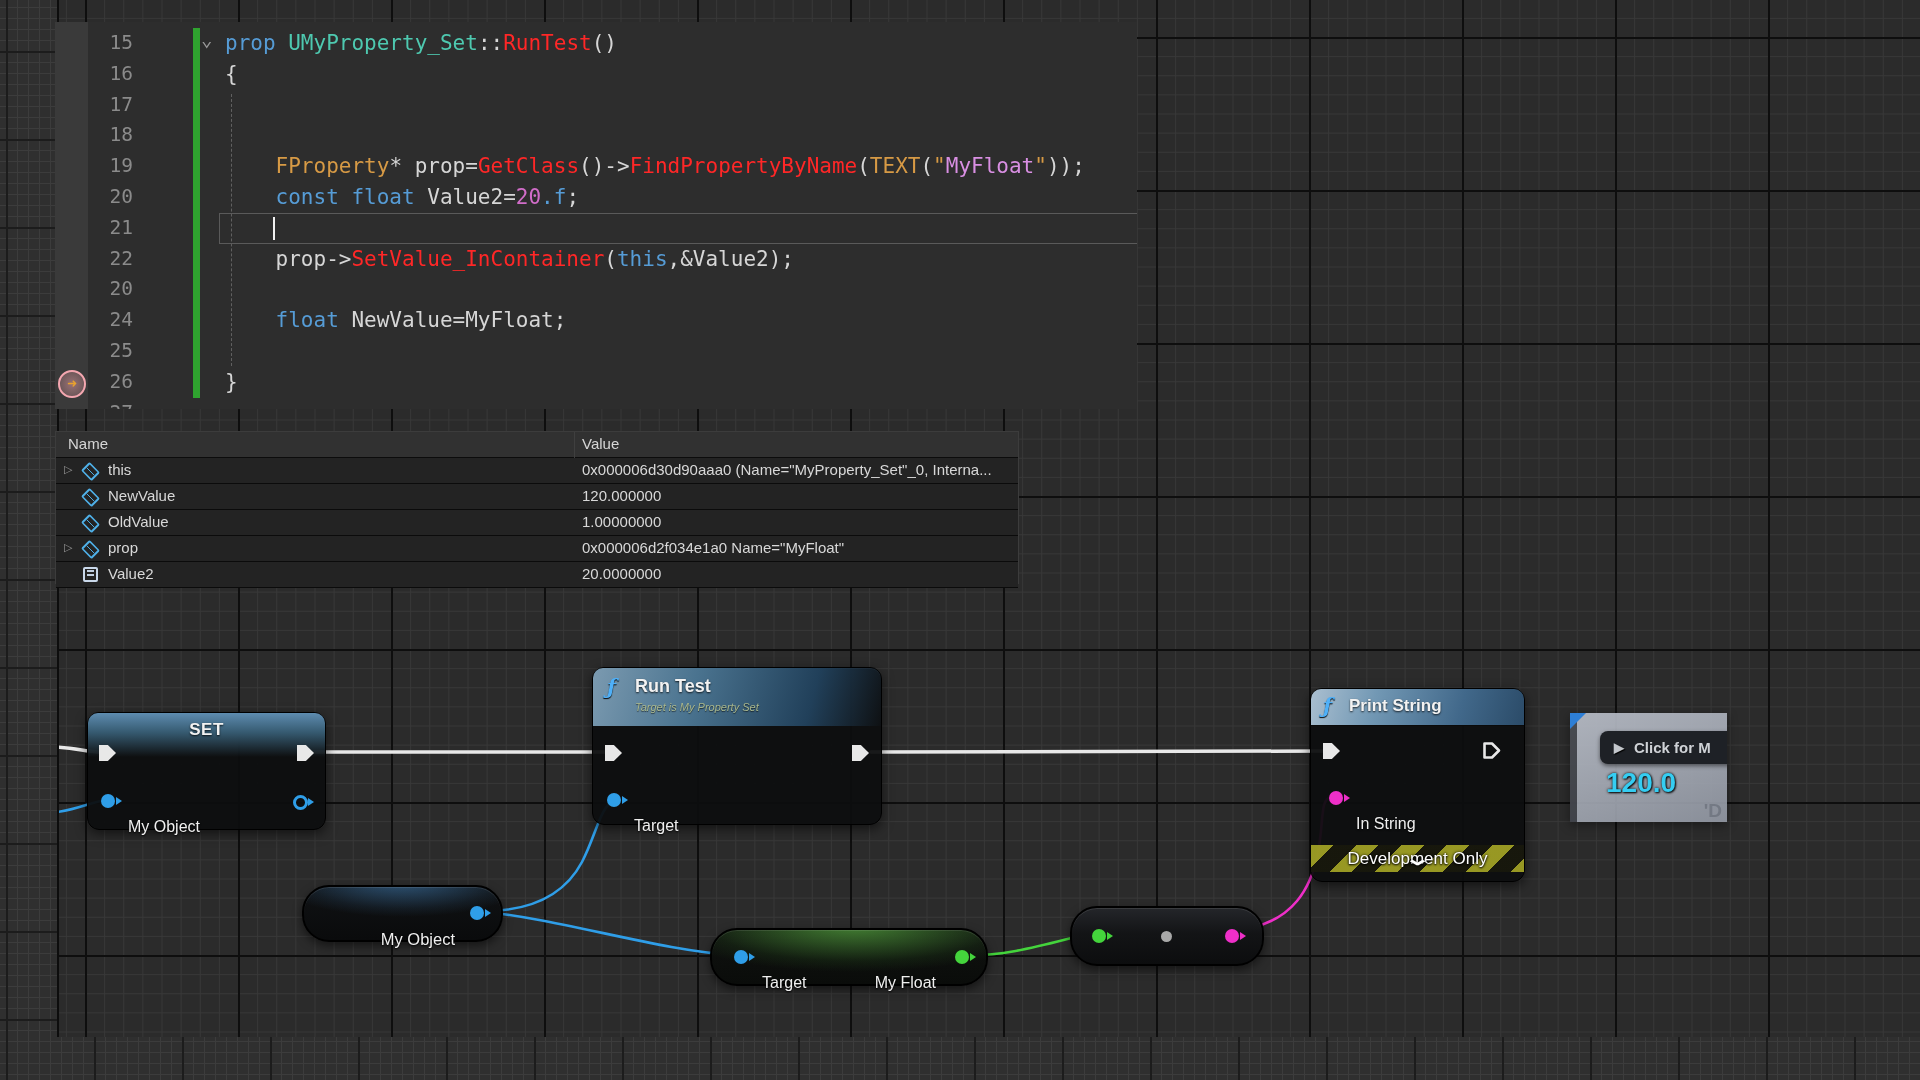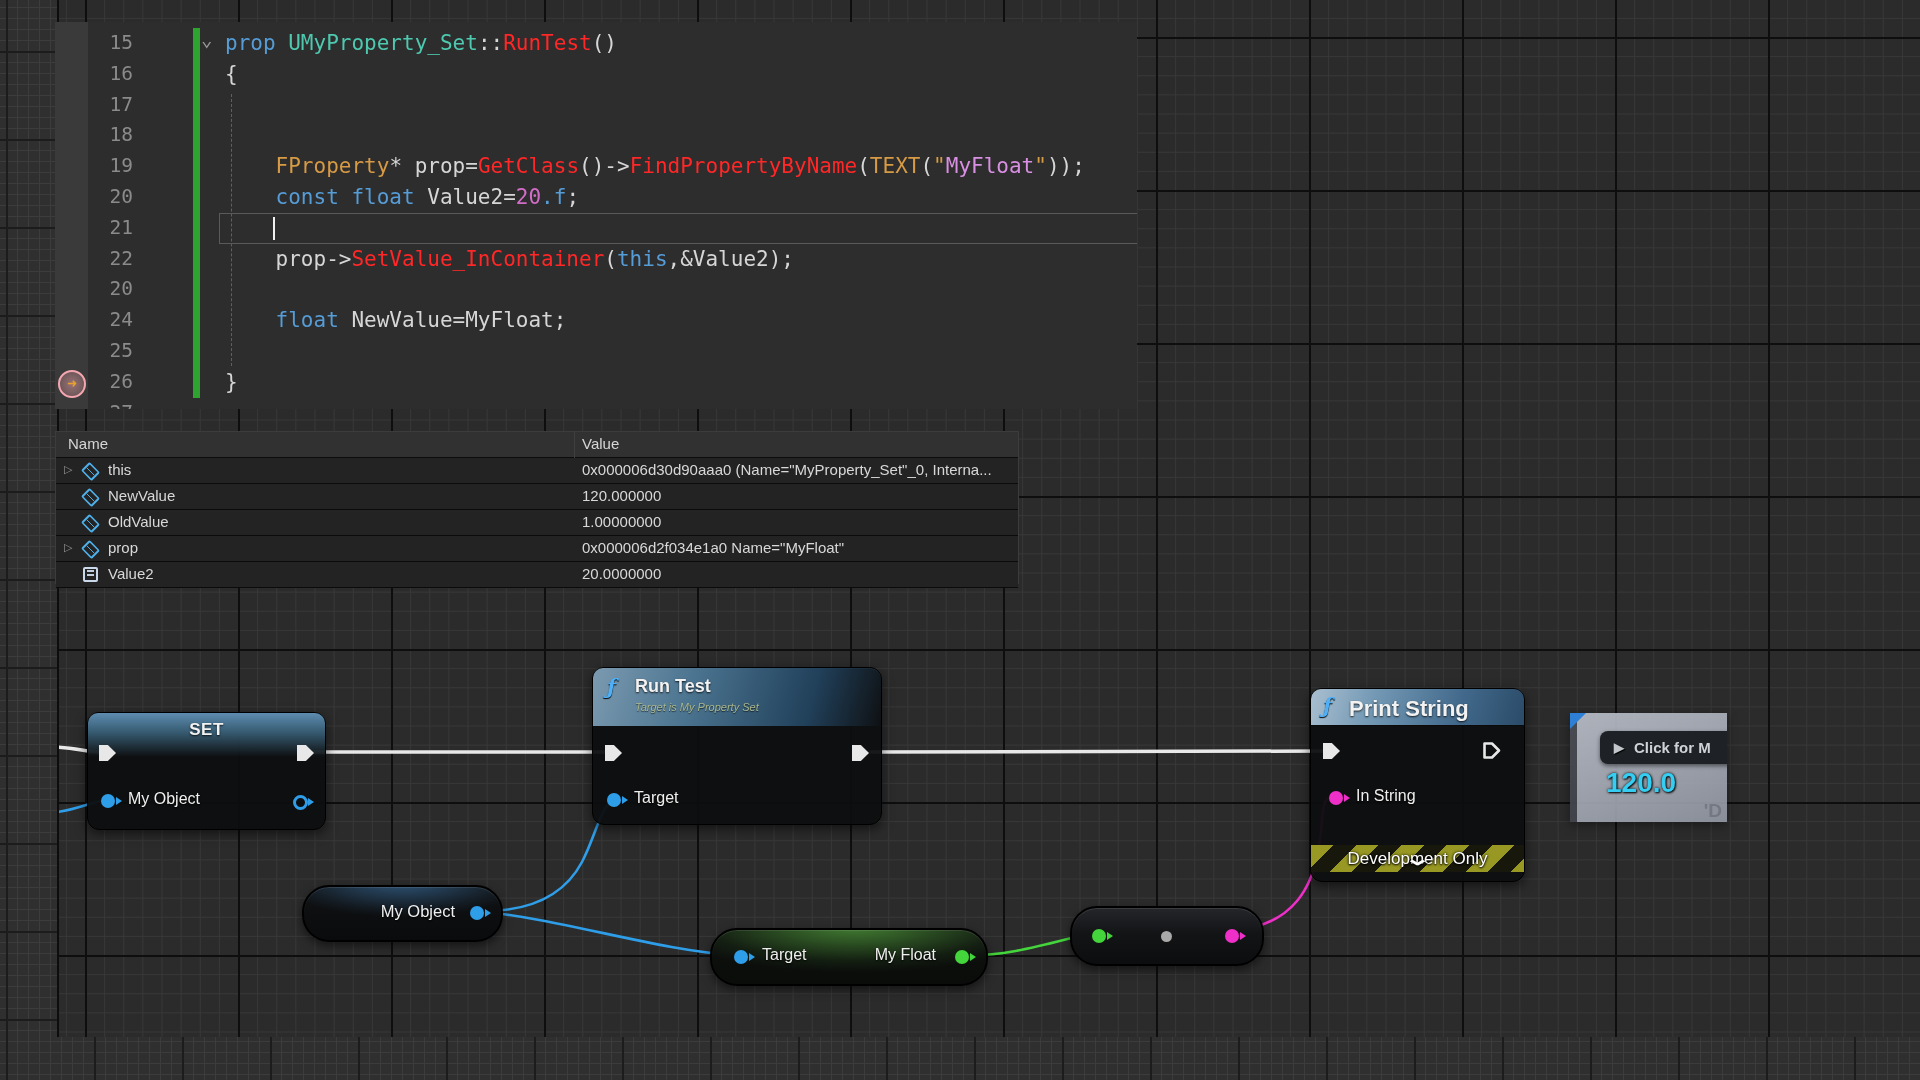--- a/index.html
+++ b/index.html
@@ -41,21 +41,21 @@
   .execpin{position:absolute;width:17px;height:16px;background:var(--exec);
     clip-path:polygon(0 0,52% 0,100% 50%,52% 100%,0 100%);}
   .dpin{position:absolute;width:14px;height:14px;border-radius:50%;}
   .dpin::after{content:"";position:absolute;right:-7px;top:3px;border-left:6px solid currentColor;
     border-top:4px solid transparent;border-bottom:4px solid transparent;}
   .dpin.hollow{background:transparent !important;border:3px solid currentColor;width:9px;height:9px;}
   .dpin.hollow::after{right:-9px;top:0px;}
   .p-obj{color:var(--objectPin);background:var(--objectPin);}
   .p-flt{color:var(--floatPin);background:var(--floatPin);}
   .p-str{color:var(--stringPin);background:var(--stringPin);}
-  .pinlabel{position:absolute;color:#efefef;font-size:16px;text-shadow:0 1px 2px #000;}
+  .pinlabel{position:absolute;color:#efefef;font-size:16px;text-shadow:0 1px 2px #000;margin-top:28px;}
   .pill{position:absolute;border-radius:27px;border:2px solid #000;
     box-shadow:0 4px 10px rgba(0,0,0,.5), inset 0 1px 0 rgba(255,255,255,.1);}
   .pill-obj{background:radial-gradient(90% 95% at 50% -12%, rgba(72,142,205,.55), rgba(72,142,205,.1) 55%, transparent 72%),linear-gradient(#101214,#0a0b0c);}
   .pill-flt{background:radial-gradient(88% 110% at 52% -8%, rgba(98,195,72,.62), rgba(60,140,45,.12) 60%, transparent 78%),linear-gradient(#101210,#0a0c0a);}
   .pill-conv{background:linear-gradient(180deg,#24262a 0%,#131416 45%,#0c0d0e 100%);}
   .graydot{position:absolute;width:11px;height:11px;border-radius:50%;background:var(--grayDot);}
   .banner{position:absolute;left:0;right:0;height:27px;display:flex;align-items:center;justify-content:center;
     background:repeating-linear-gradient(135deg, rgba(186,186,40,.8) 0 16px, rgba(24,24,12,.92) 16px 32px);
     color:#fff;font-size:17px;text-shadow:0 1px 2px #000,0 0 3px #000;margin-top:28px;}
   .nchev{position:absolute;left:0;right:0;text-align:center;color:#fff;font-size:19px;font-weight:bold;transform:scaleX(1.7);text-shadow:0 1px 2px #000;}
@@ -142,21 +142,21 @@
       <span class="nsub" style="left:42px;top:33px;">Target is My Property Set</span>
       <span class="execpin" style="left:12px;top:77px;"></span>
       <span class="execpin" style="right:12px;top:77px;"></span>
       <span class="dpin p-obj" style="left:14px;top:125px;"></span>
       <span class="pinlabel" style="left:41px;top:121px;">Target</span>
     </div>
 
     <div class="node" style="left:1251px;top:688px;width:213px;height:192px;">
       <div class="nhead nh-print"></div>
       <span class="ficon" style="left:12px;top:4px;">ƒ</span>
-      <span class="ntitle" style="position:absolute;left:38px;top:7px;font-size:22px;">Print String</span>
+      <span class="ntitle" style="position:absolute;left:38px;top:7px;font-size:17px;">Print String</span>
       <span class="execpin" style="left:12px;top:54px;"></span>
       <svg style="position:absolute;right:22px;top:52px;" width="20" height="19">
         <path d="M2.5 2.5 h7.5 l7 7 l-7 7 h-7.5 z" fill="none" stroke="#e8e8e8" stroke-width="2.6" stroke-linejoin="round"></path>
       </svg>
       <span class="dpin p-str" style="left:18px;top:102px;"></span>
       <span class="pinlabel" style="left:45px;top:98px;">In String</span>
       <div class="banner" style="top:128px;">
         <span>Development Only</span>
       </div>
       <div class="nchev" style="top:158px;">⌄</div>

